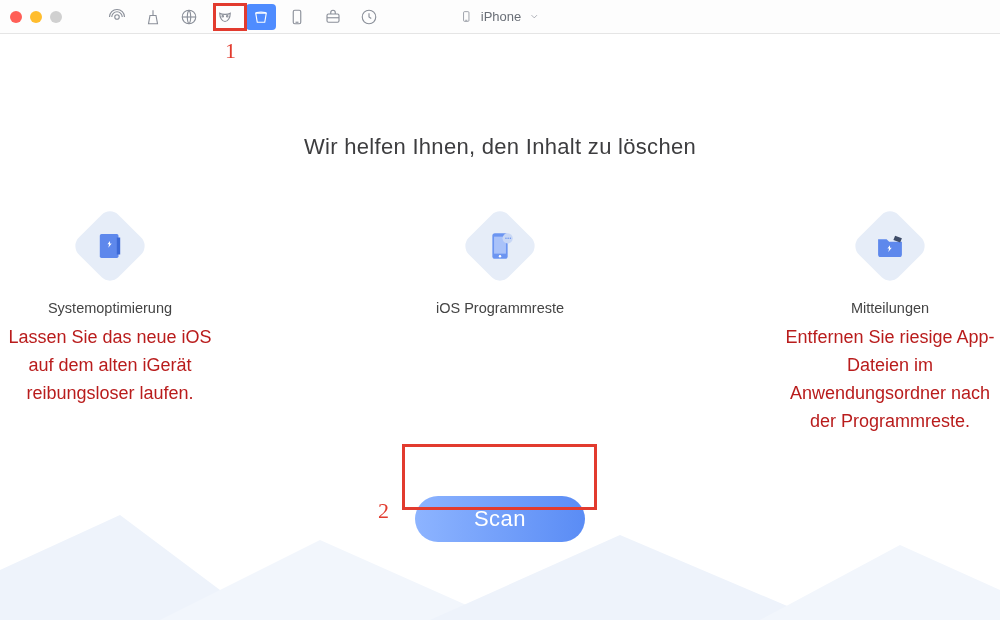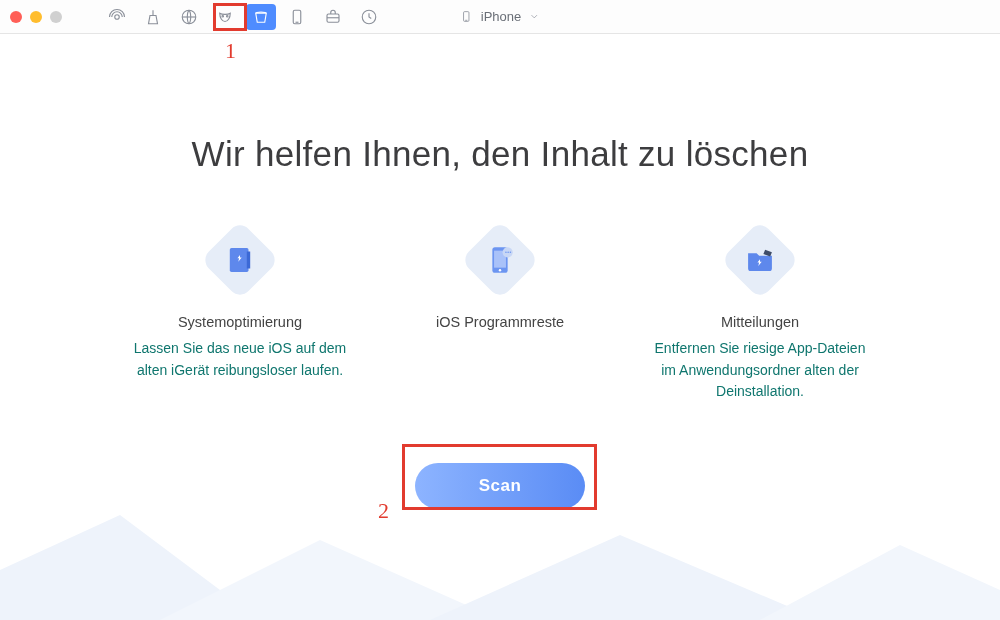--- a/index.html
+++ b/index.html
@@ -30,37 +30,37 @@
     position:absolute; left:50%; transform:translateX(-50%);
     display:flex; align-items:center; gap:8px; font-size:13px; color:#6a6f77; cursor:pointer;
   }
   .device-picker svg{ width:13px; height:13px; stroke:#8a8f99; fill:none; stroke-width:1.5;}
   .chev { width:11px !important; height:11px !important;}
   
   .annot { position:absolute; border:3px solid #e23b2e; pointer-events:none; }
   .annot-label { position:absolute; color:#e23b2e; font-size:22px; font-weight:500; font-family:"Georgia", serif;}
   
   .main { padding-top: 100px; text-align:center; position:relative; height:calc(620px - 34px);}
-  h1 { font-size:35px; font-weight:400; color:#3d3d3f; letter-spacing:0.3px;}
-  .features { display:flex; justify-content:center; gap:40px; margin-top:58px; }
+  h1 { font-size:22px; font-weight:400; color:#3d3d3f; letter-spacing:0.3px;}
+  .features { display:flex; justify-content:space-between; gap:40px; margin-top:58px; }
   .feature { width:220px; display:flex; flex-direction:column; align-items:center; }
   .feat-icon {
     width:56px; height:56px; background:#e6edf8; transform:rotate(45deg); border-radius:12px;
     display:flex; align-items:center; justify-content:center; margin-bottom:26px;
   }
   .feat-icon-inner { transform:rotate(-45deg); display:flex; align-items:center; justify-content:center;}
   .feat-icon-inner svg { width:34px; height:34px; }
   .feat-title { font-size:14.5px; color:#444; font-weight:500; margin-bottom:8px;}
-  .feat-desc { font-size:14px; color:#0f766e; line-height:1.55; }
+  .feat-desc { font-size:18px; color:#b91c1c; line-height:1.55; }
   
   .scan-wrap { margin-top:60px; display:flex; justify-content:center; position:relative;}
   .scan-btn {
     width:170px; height:46px; border:none; border-radius:30px; cursor:pointer;
     background:linear-gradient(90deg,#8db4ff 0%, #5a8cf5 100%);
-    color:#fff; font-size:17px; font-weight:700; letter-spacing:0.5px;
+    color:#fff; font-size:22px; font-weight:400; letter-spacing:0.5px;
   }
   
   .mountains { position:absolute; left:0; right:0; bottom:0; height:120px; pointer-events:none;}
   .mountains svg{ width:100%; height:100%; display:block;}
 </style>
 </head>
 <body>
 
 <div class="toolbar">
   <div class="traffic">
@@ -177,21 +177,21 @@
       <div class="feat-icon">
         <div class="feat-icon-inner">
             <svg viewBox="0 0 40 40">
               <path d="M6 12h10l3 3h15v15a3 3 0 0 1-3 3H9a3 3 0 0 1-3-3z" fill="#5e88ec"></path>
               <path d="M20 19l-3 4h2l-1 4 4-5h-2z" fill="#fff"></path>
               <path d="M26 8l8 3-2 5-8-3z" fill="#3e4c68"></path>
             </svg>
           </div>
       </div>
       <div class="feat-title">Mitteilungen</div>
-      <div class="feat-desc">Entfernen Sie riesige App-Dateien im Anwendungsordner alten der Deinstallation.</div>
+      <div class="feat-desc">Entfernen Sie riesige App-Dateien im Anwendungsordner nach der Programmreste.</div>
     </div>
   </div>
 
   <div class="scan-wrap">
     <button class="scan-btn">Scan</button>
   </div>
 
   <div class="mountains">
     <svg viewBox="0 0 1000 120" preserveAspectRatio="none">
       <path d="M0 120 L0 70 L120 15 L260 120 Z" fill="#eef3fb"></path>

